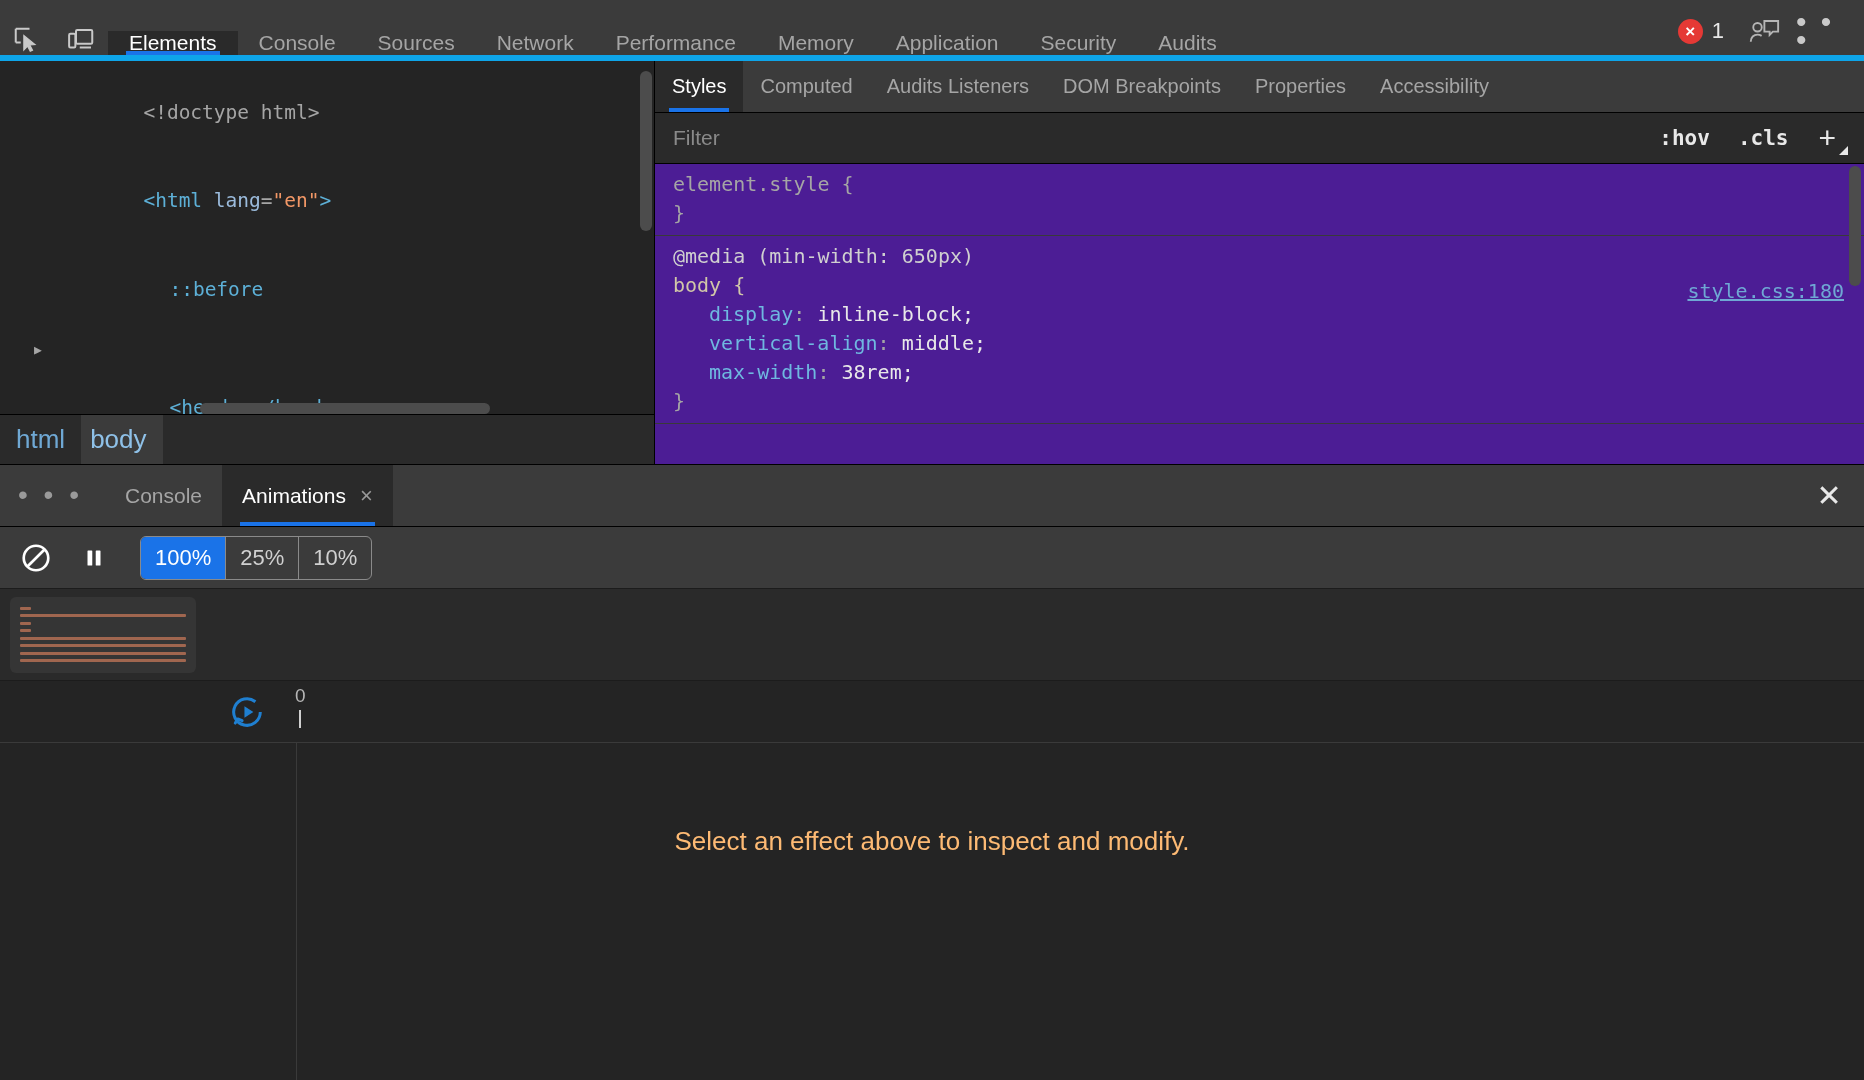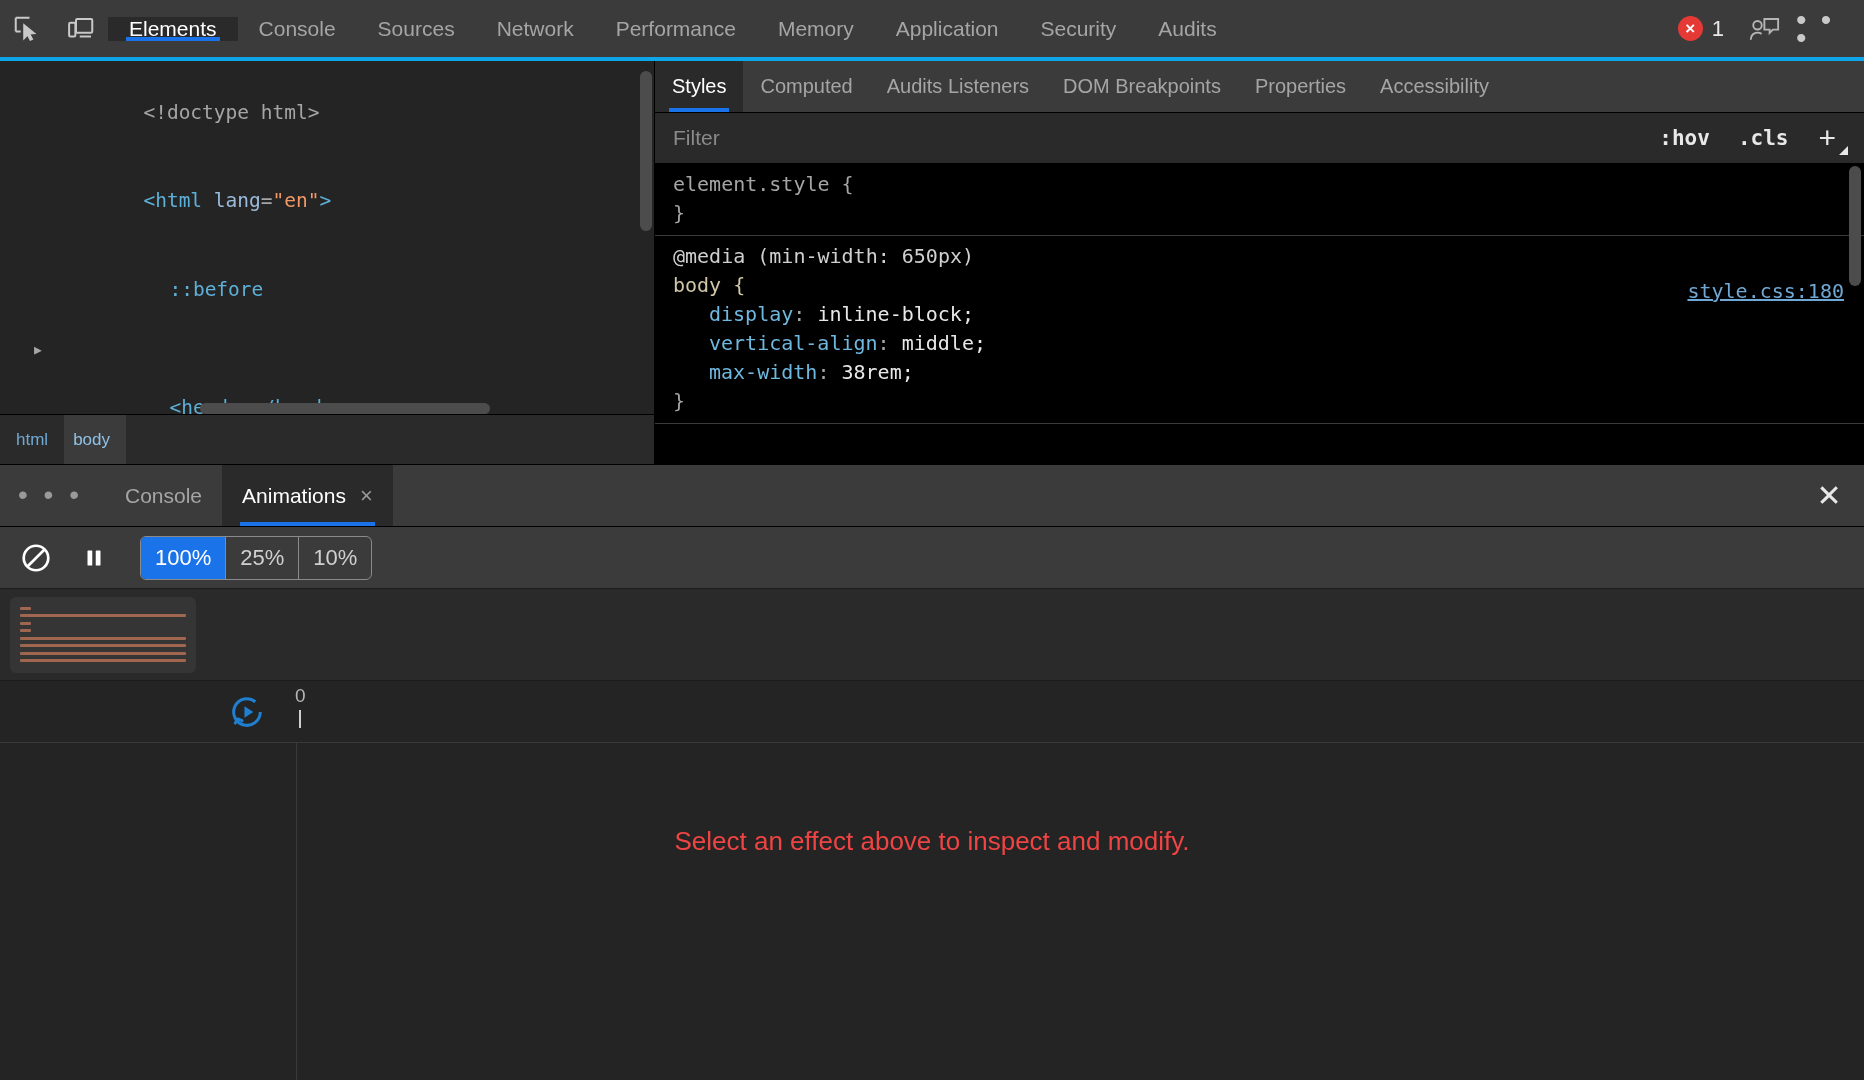--- a/index.html
+++ b/index.html
@@ -20,22 +20,22 @@
     display: flex;
     flex-direction: column;
     background: #242424;
   }
 
   .main-toolbar {
     height: 61px;
     min-height: 61px;
     background: #3b3b3b;
     display: flex;
-    align-items: center;
-    border-bottom: 4px solid #0ea5e9;
+    align-items: flex-end;
+    border-bottom: 6px solid #0ea5e9;
     position: relative;
   }
 
   .tb-icon-btn {
     width: 54px;
     display: flex;
     align-items: center;
     justify-content: center;
     cursor: pointer;
   }
@@ -184,41 +184,41 @@
     cursor: pointer;
   }
 
   .crumbs {
     height: 50px;
     min-height: 50px;
     background: #2a2a2a;
     display: flex;
     align-items: stretch;
     border-top: 1px solid #000;
-    font-size: 17px;
+    font-size: 26px;
   }
   .crumb {
     display: flex;
     align-items: center;
     padding: 0 16px;
     color: #6fa8d4;
     cursor: pointer;
   }
   .crumb.active {
     background: #3b3b3b;
     color: #8fc1e8;
     padding-left: 9px;
   }
 
   
   .styles-pane {
     flex: 1;
     display: flex;
     flex-direction: column;
-    background: #000000;
+    background: #4c1d95;
     overflow: hidden;
     position: relative;
   }
 
   .styles-tabbar {
     height: 52px;
     min-height: 52px;
     background: #3b3b3b;
     display: flex;
     align-items: stretch;
@@ -525,21 +525,21 @@
     justify-content: center;
   }
   .grid-line-v {
     position: absolute;
     top: 0; bottom: 0;
     width: 1px;
     background: #3a3a3a;
   }
   .empty-msg {
     font-size: 26px;
-    color: #ef4444;
+    color: #fdba74;
     z-index: 2;
     margin-bottom: 140px;
   }
 </style>
 </head>
 <body>
 
 <div id="devtools-root">
 
   <div class="main-toolbar">

